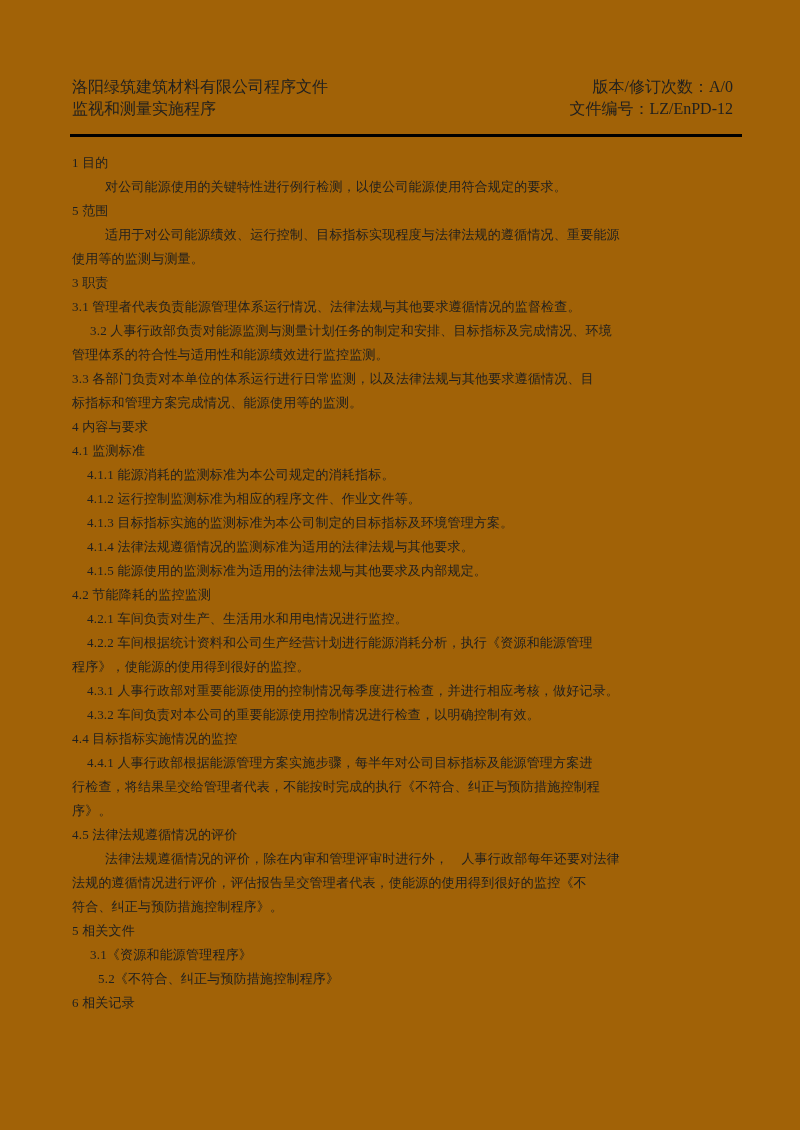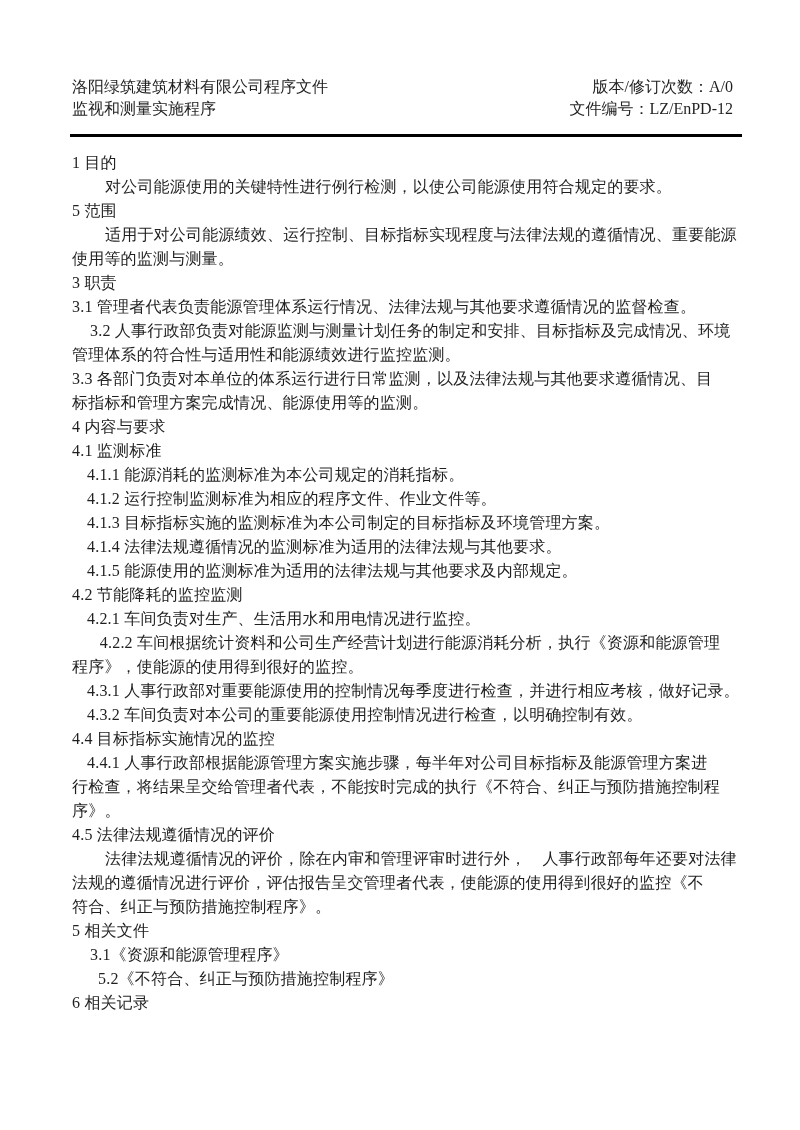--- a/index.html
+++ b/index.html
@@ -5,21 +5,21 @@
   html, body {
     margin: 0;
     padding: 0;
     background: #e8e8e8;
   }
   .page {
     position: relative;
     width: 800px;
     height: 1130px;
     margin: 0 auto;
-    background: #ffffff;
+    background: #a16207;
     font-family: "Liberation Serif", "DejaVu Serif", serif;
     color: #1f1f1f;
     overflow: hidden;
   }
   .content {
     position: absolute;
     left: 72px;
     top: 76px;
     width: 661px;
   }
@@ -35,21 +35,21 @@
     margin-left: -2px;
     width: 672px;
     height: 3px;
     background: #000000;
     margin-top: 14px;
   }
   .doc-body {
     margin-top: 14px;
   }
   .line {
-    font-size: 16px;
+    font-size: 13px;
     line-height: 24px;
     white-space: nowrap;
     letter-spacing: 0.2px;
   }
 </style>
 </head>
 <body>
 
 <div class="page">
   <div class="content">
@@ -81,21 +81,21 @@
         <div class="line" style="padding-left: 0px;">标指标和管理方案完成情况、能源使用等的监测。</div>
         <div class="line" style="padding-left: 0px;">4 内容与要求</div>
         <div class="line" style="padding-left: 0px;">4.1 监测标准</div>
         <div class="line" style="padding-left: 15px;">4.1.1 能源消耗的监测标准为本公司规定的消耗指标。</div>
         <div class="line" style="padding-left: 15px;">4.1.2 运行控制监测标准为相应的程序文件、作业文件等。</div>
         <div class="line" style="padding-left: 15px;">4.1.3 目标指标实施的监测标准为本公司制定的目标指标及环境管理方案。</div>
         <div class="line" style="padding-left: 15px;">4.1.4 法律法规遵循情况的监测标准为适用的法律法规与其他要求。</div>
         <div class="line" style="padding-left: 15px;">4.1.5 能源使用的监测标准为适用的法律法规与其他要求及内部规定。</div>
         <div class="line" style="padding-left: 0px;">4.2 节能降耗的监控监测</div>
         <div class="line" style="padding-left: 15px;">4.2.1 车间负责对生产、生活用水和用电情况进行监控。</div>
-        <div class="line" style="padding-left: 15px; text-align: center;">4.2.2 车间根据统计资料和公司生产经营计划进行能源消耗分析，执行《资源和能源管理</div>
+        <div class="line" style="padding-left: 15px;">4.2.2 车间根据统计资料和公司生产经营计划进行能源消耗分析，执行《资源和能源管理</div>
         <div class="line" style="padding-left: 0px;">程序》，使能源的使用得到很好的监控。</div>
         <div class="line" style="padding-left: 15px;">4.3.1 人事行政部对重要能源使用的控制情况每季度进行检查，并进行相应考核，做好记录。</div>
         <div class="line" style="padding-left: 15px;">4.3.2 车间负责对本公司的重要能源使用控制情况进行检查，以明确控制有效。</div>
         <div class="line" style="padding-left: 0px;">4.4 目标指标实施情况的监控</div>
         <div class="line" style="padding-left: 15px;">4.4.1 人事行政部根据能源管理方案实施步骤，每半年对公司目标指标及能源管理方案进</div>
         <div class="line" style="padding-left: 0px;">行检查，将结果呈交给管理者代表，不能按时完成的执行《不符合、纠正与预防措施控制程</div>
         <div class="line" style="padding-left: 0px;">序》。</div>
         <div class="line" style="padding-left: 0px;">4.5 法律法规遵循情况的评价</div>
         <div class="line" style="padding-left: 33px;">法律法规遵循情况的评价，除在内审和管理评审时进行外，　人事行政部每年还要对法律</div>
         <div class="line" style="padding-left: 0px;">法规的遵循情况进行评价，评估报告呈交管理者代表，使能源的使用得到很好的监控《不</div>

